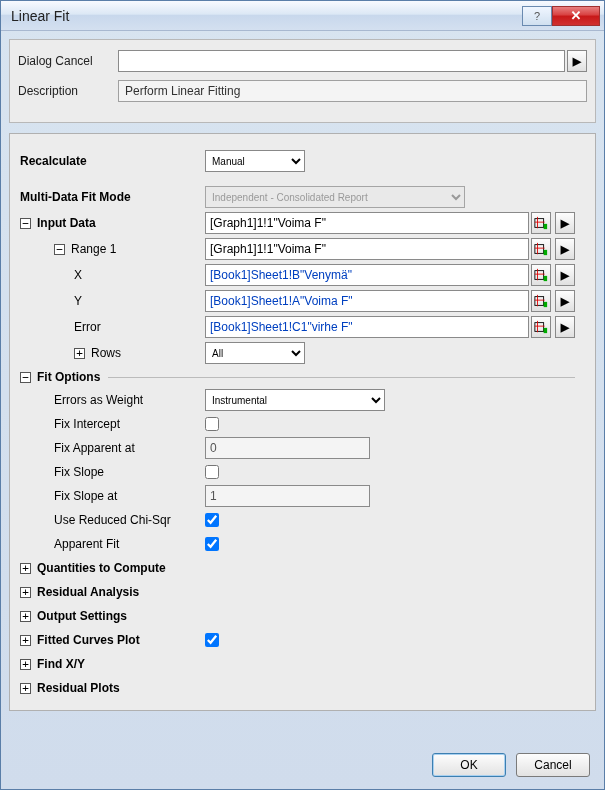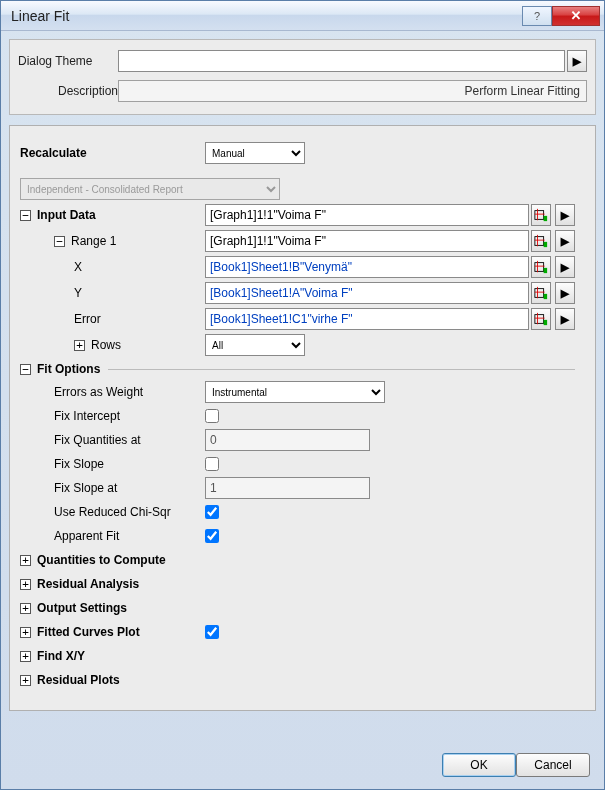--- a/index.html
+++ b/index.html
@@ -50,21 +50,21 @@
   display: flex;
   flex-direction: column;
 }
 .top-group {
   border: 1px solid #b8b8b8;
   background: #ececec;
   padding: 10px 8px 12px 8px;
   margin-bottom: 10px;
 }
 .row { display: flex; align-items: center; margin-bottom: 8px; }
-.row:last-child { margin-bottom: 0; text-align: right; }
+.row:last-child { margin-bottom: 8px; }
 .top-label { width: 100px; color: #222; }
 .theme-input {
   flex: 1; height: 22px;
   border: 1px solid #8a8a8a;
   background: #fff;
 }
 .arrow-btn {
   width: 20px; height: 22px;
   border: 1px solid #888;
   background: linear-gradient(to bottom, #fdfdfd, #e0e0e0);
@@ -141,20 +141,21 @@
 .hr-label {
   display: flex; align-items: center;
   margin: 4px 0;
 }
 .hr-label .label-col { width: auto; flex: 0 0 auto; }
 .hr-line { flex: 1; border-top: 1px solid #bbb; margin-left: 8px; margin-top: 1px; }
 input.cb { width: 14px; height: 14px; margin: 0; }
 .footer {
   display: flex;
   justify-content: flex-end;
+  gap: 10px;
   padding: 10px 6px 4px 6px;
   margin-top: 32px;
 }
 .btn {
   width: 74px; height: 24px;
   border: 1px solid #7a7a7a;
   background: linear-gradient(to bottom,#fdfdfd,#e2e2e2);
   border-radius: 3px;
   font-size: 12px;
 }
@@ -170,21 +171,21 @@
     <div class="titlebar-buttons">
       <div class="tb-btn">?</div>
       <div class="tb-btn tb-close">✕</div>
     </div>
   </div>
 
   <div class="body">
 
     <div class="top-group">
       <div class="row">
-        <span class="top-label">Dialog Theme</span>
+        <span class="top-label">Dialog Cancel</span>
         <input class="theme-input" value="" style="">
         <div class="arrow-btn">
           <span>▶</span>
         </div>
       </div>
       <div class="row">
         <span class="top-label">Description</span>
         <div class="desc-text">Perform Linear Fitting</div>
       </div>
     </div>
@@ -198,20 +199,23 @@
         <div class="ctrl-col">
           <select class="combo med">
             <option>Manual</option>
           </select>
         </div>
       </div>
 
       <div style="height:10px"></div>
 
       <div class="form-row">
+        <div class="label-col">
+            <span class="bold">Multi-Data Fit Mode</span>
+          </div>
         <div class="ctrl-col">
           <select class="combo wide disabled" disabled="">
             <option>Independent - Consolidated Report</option>
           </select>
         </div>
       </div>
 
       <div class="form-row">
         <div class="label-col">
           <span class="toggle">−</span>
@@ -344,21 +348,21 @@
         <div class="label-col indent2">
             <span>Fix Intercept</span>
           </div>
         <div class="ctrl-col">
             <input type="checkbox" class="cb" style="">
           </div>
       </div>
 
       <div class="form-row tight">
         <div class="label-col indent2">
-            <span>Fix Quantities at</span>
+            <span>Fix Apparent at</span>
           </div>
         <div class="ctrl-col">
             <input class="text short" readonly="" value="0" style="">
           </div>
       </div>
 
       <div class="form-row tight">
         <div class="label-col indent2">
             <span>Fix Slope</span>
           </div>

